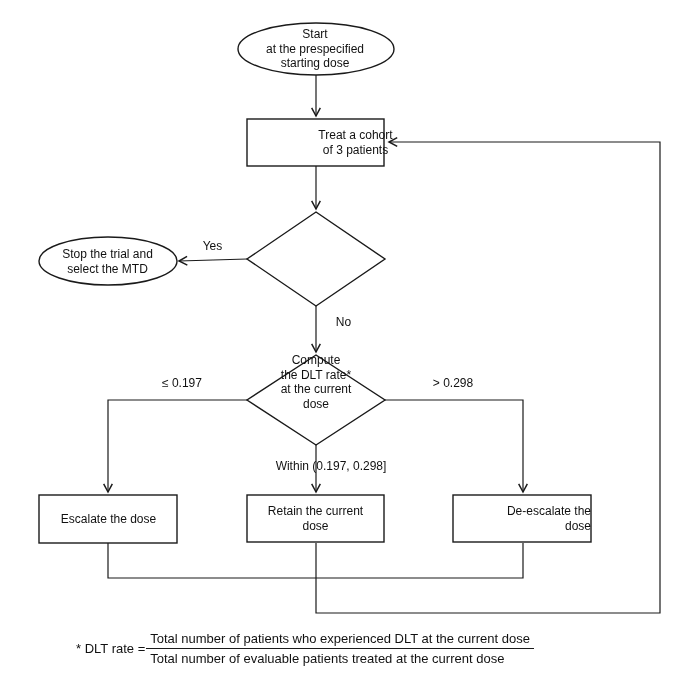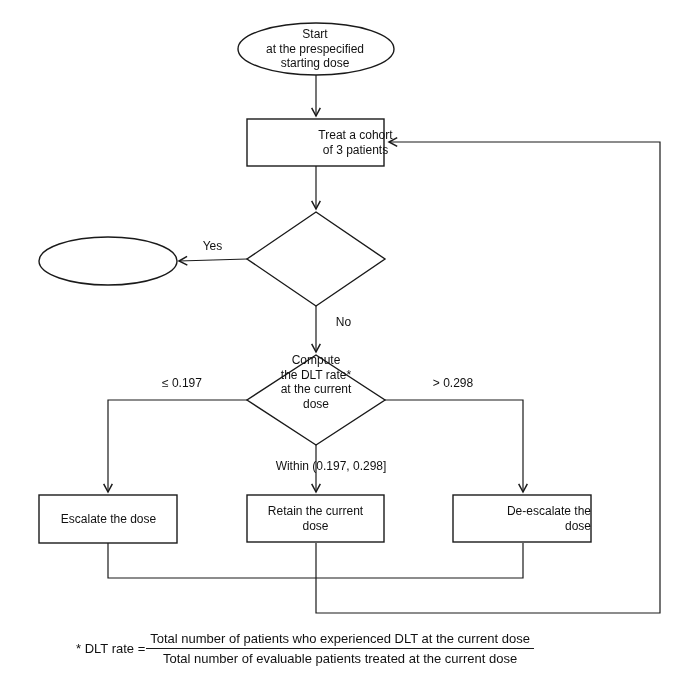--- a/index.html
+++ b/index.html
@@ -53,21 +53,20 @@
     top: 631px;
     display: flex;
     align-items: center;
     gap: 1px;
     font-size: 13px;
     color: #111111;
   }
   .footnote .prefix { white-space: nowrap; }
   .fraction {
     display: inline-block;
-    text-align: center;
   }
   .fraction .numerator {
     padding: 0 4px 2px 4px;
     border-bottom: 1.2px solid #1a1a1a;
   }
   .fraction .denominator {
     padding: 2px 4px 0 4px;
   }
 </style>
 </head>
@@ -104,20 +103,22 @@
       <rect x="247" y="495" width="137" height="47"></rect>
       <rect x="453" y="495" width="138" height="47"></rect>
     </g>
   </svg>
 
   <div class="node-label lbl-start">Start
 at the prespecified
 starting dose</div>
   <div class="node-label lbl-treat">Treat a cohort
 of 3 patients</div>
+  <div class="node-label lbl-stop-trial">Stop the trial and
+select the MTD</div>
   <div class="node-label lbl-compute">Compute
 the DLT rate*
 at the current
 dose</div>
   <div class="node-label lbl-escalate">Escalate the dose</div>
   <div class="node-label lbl-retain">Retain the current
 dose</div>
   <div class="node-label lbl-deescalate">De-escalate the
 dose</div>
 

